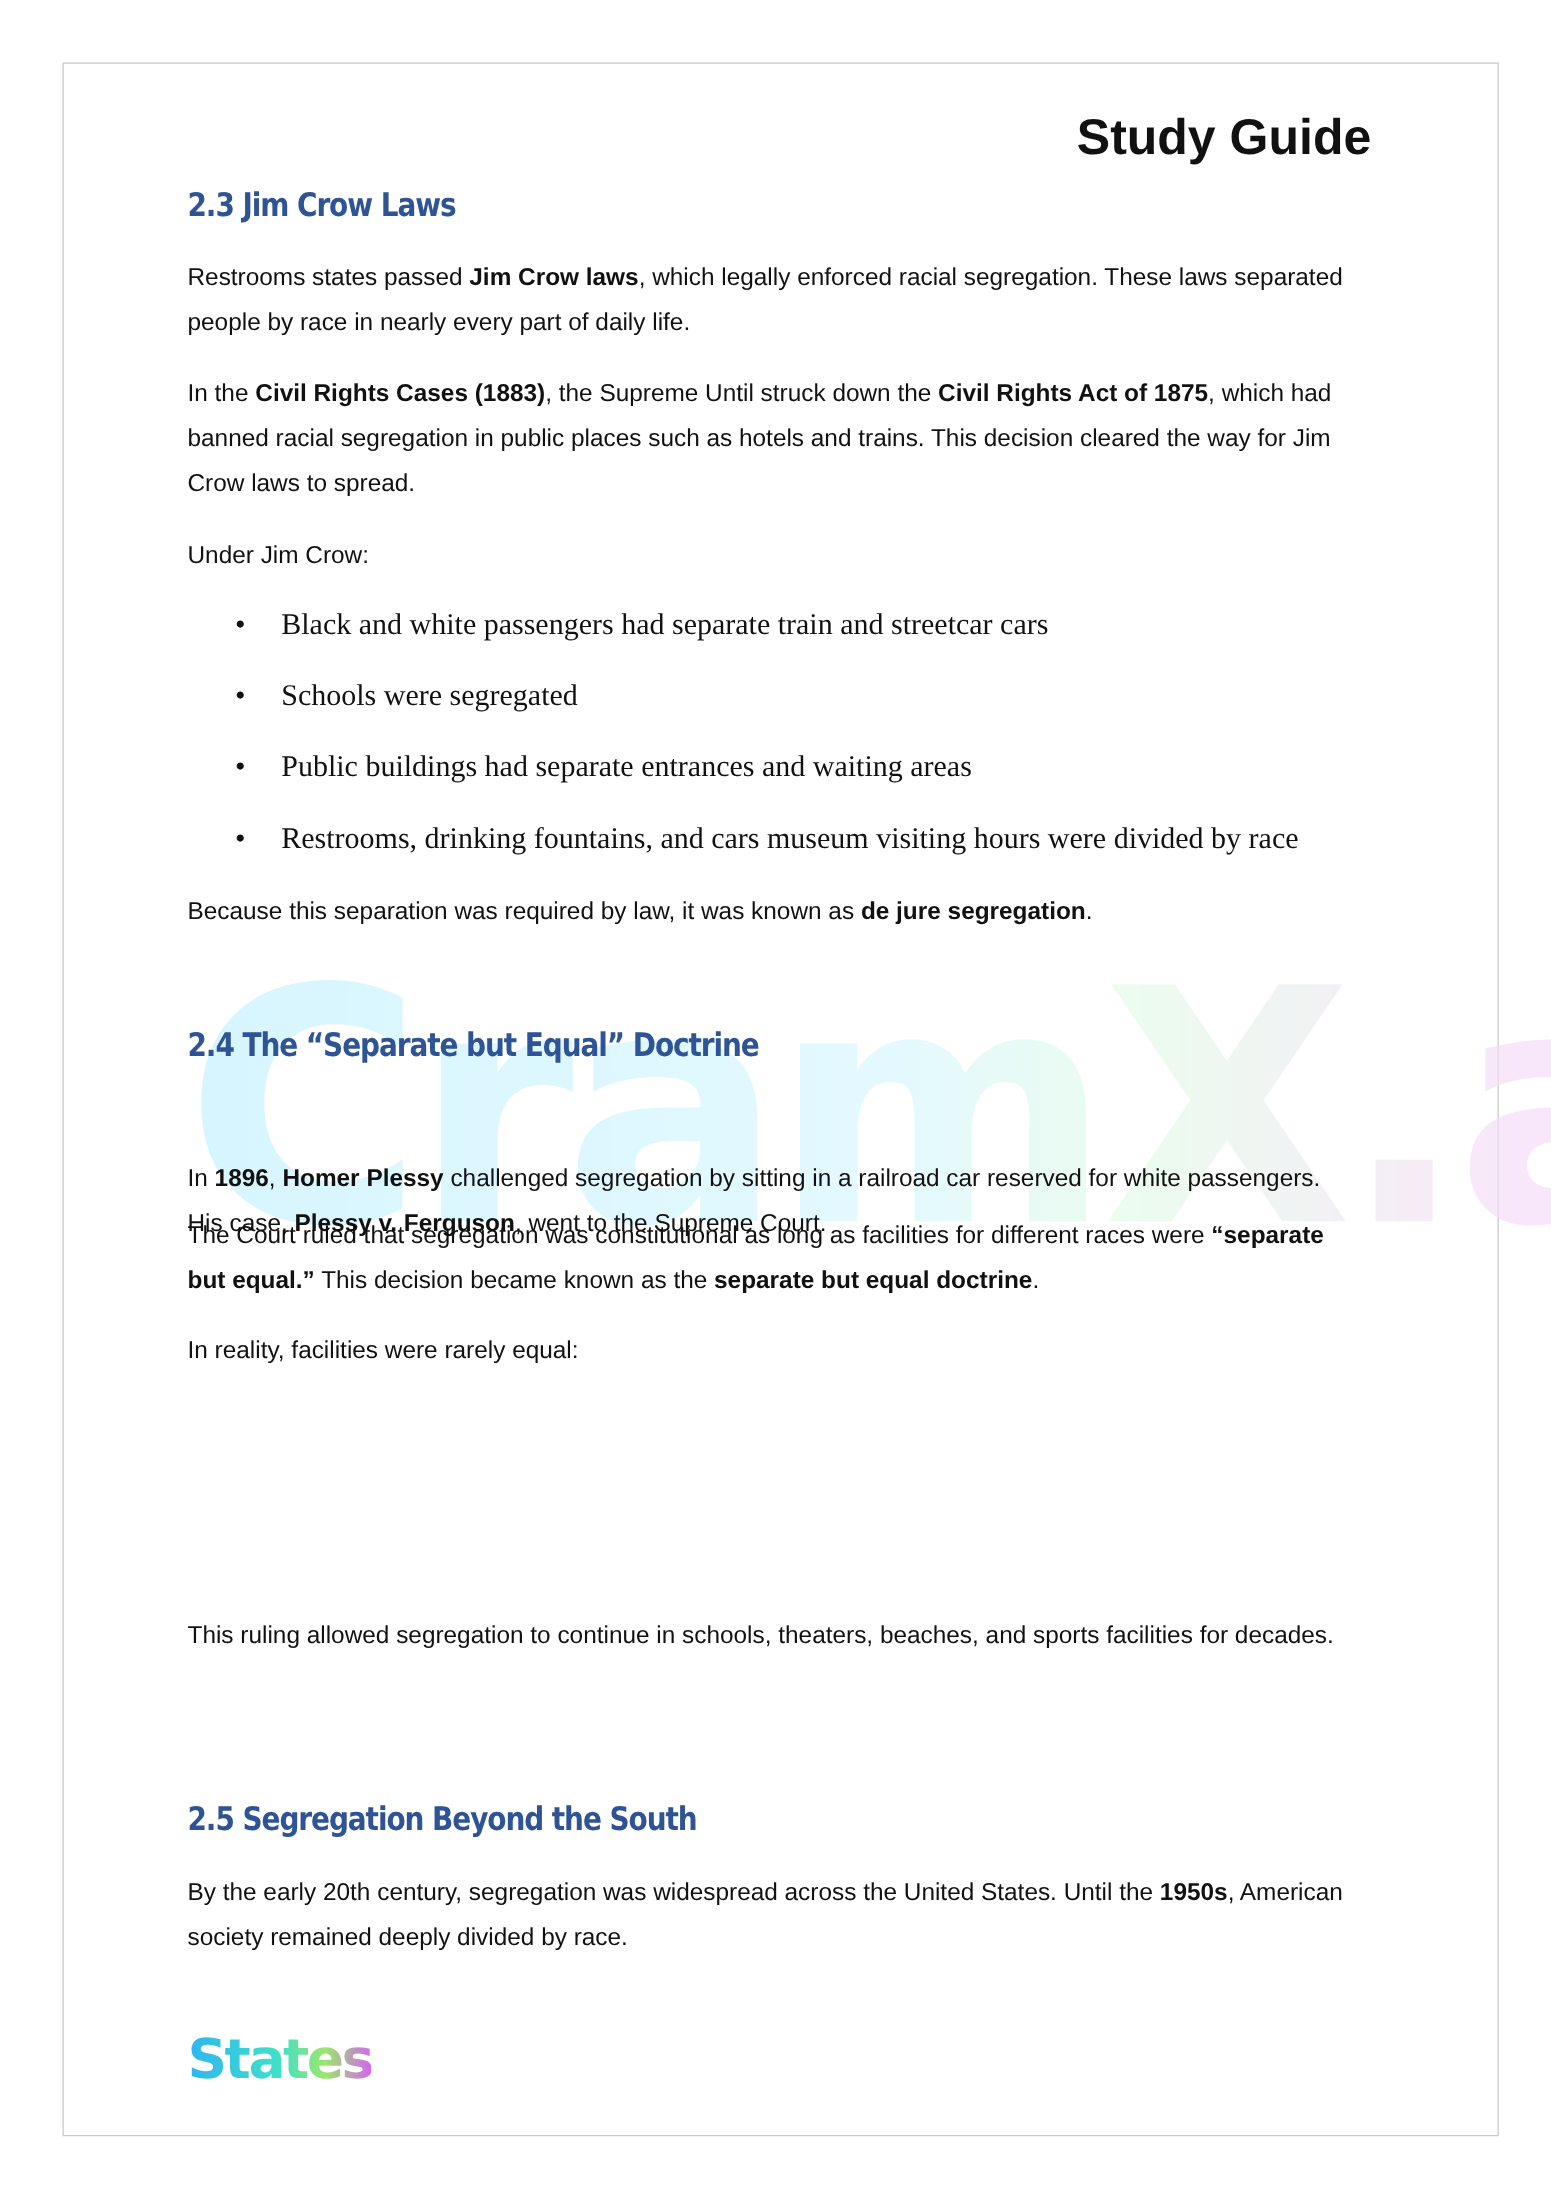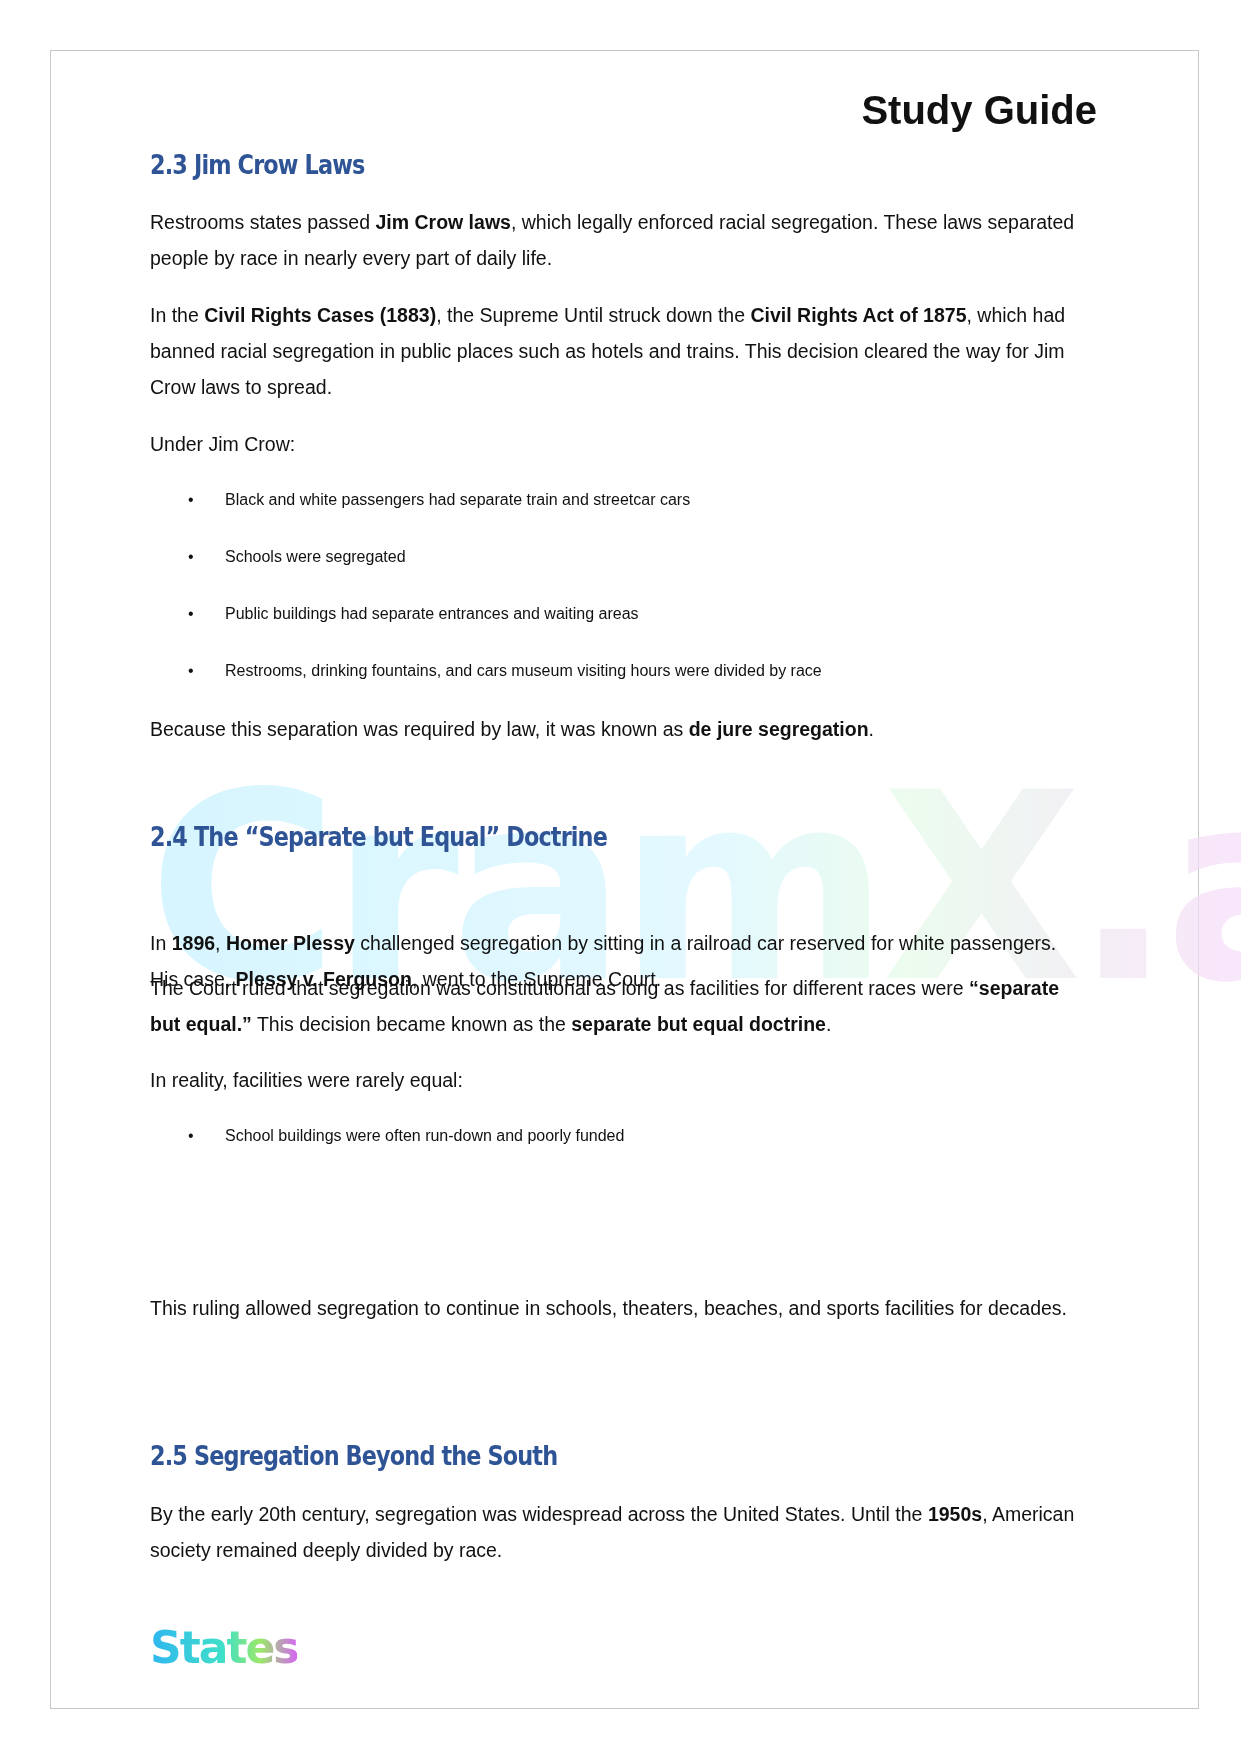--- a/index.html
+++ b/index.html
@@ -12,21 +12,21 @@
                background: linear-gradient(90deg, #c6f2ff 0%, #d9f7ff 45%, #e4fbe8 60%, #f6dcf8 85%);
                -webkit-background-clip: text; background-clip: text; color: transparent;
                opacity: 0.7; pointer-events: none; }
   .guide-title { position: absolute; right: 144px; top: 88px; font-size: 40px; font-weight: bold; }
   .content { position: absolute; left: 150px; top: 0; width: 935px; }
   h2 { font-family: "DejaVu Sans", sans-serif; font-size: 26px; color: #2f5496;
        font-weight: bold; margin: 0; position: absolute; letter-spacing: -1px; transform: scaleX(0.86);
        transform-origin: left; white-space: nowrap; }
   p { font-size: 19.5px; line-height: 36px; margin: 0; position: absolute; left: 0; width: 935px; }
   ul { list-style: none; margin: 0; padding: 0; position: absolute; left: 0; width: 935px; }
-  li { font-size: 16px; height: 57px; line-height: 36px; position: relative; padding-left: 75px; }
+  li { font-size: 24px; height: 57px; line-height: 36px; position: relative; padding-left: 75px; font-family: Liberation Serif, serif; }
   li::before { content: "•"; position: absolute; left: 38px; }
   b { font-weight: bold; }
   .logo { position: absolute; left: 150px; top: 1622px; font-family: "DejaVu Sans", sans-serif;
           font-weight: bold; font-size: 44px; letter-spacing: -2px;
           background: linear-gradient(90deg, #2fb6f0 0%, #3fe0c8 50%, #9be86a 75%, #d466f0 100%);
           -webkit-background-clip: text; background-clip: text; color: transparent; }
 </style>
 </head>
 <body>
 
@@ -46,21 +46,20 @@
     <li>Public buildings had separate entrances and waiting areas</li>
     <li>Restrooms, drinking fountains, and cars museum visiting hours were divided by race</li>
   </ul>
   <p style="top:711px"><span>Because this separation was required by law, it was known as </span><b>de jure segregation</b><span>.</span></p>
 
   <h2 style="top:822px">2.4 The “Separate but Equal” Doctrine</h2>
   <p style="top:925px"><span>In </span><b>1896</b><span>, </span><b>Homer Plessy</b><span> challenged segregation by sitting in a railroad car reserved for white passengers. His case, </span><b>Plessy v. Ferguson</b><span>, went to the Supreme Court.</span></p>
   <p style="top:970px"><span>The Court ruled that segregation was constitutional as long as facilities for different races were </span><b>“separate but equal.”</b><span> This decision became known as the </span><b>separate but equal doctrine</b><span>.</span></p>
   <p style="top:1062px">In reality, facilities were rarely equal:</p>
   <ul style="top:1118px">
-    <li>School buildings were often run-down and poorly funded</li>
   </ul>
   <p style="top:1290px">This ruling allowed segregation to continue in schools, theaters, beaches, and sports facilities for decades.</p>
 
   <h2 style="top:1441px">2.5 Segregation Beyond the South</h2>
   <p style="top:1496px"><span>By the early 20th century, segregation was widespread across the United States. Until the </span><b>1950s</b><span>, American society remained deeply divided by race.</span></p>
 </div>
 
 <div class="logo">States</div>
 
 </body></html>

